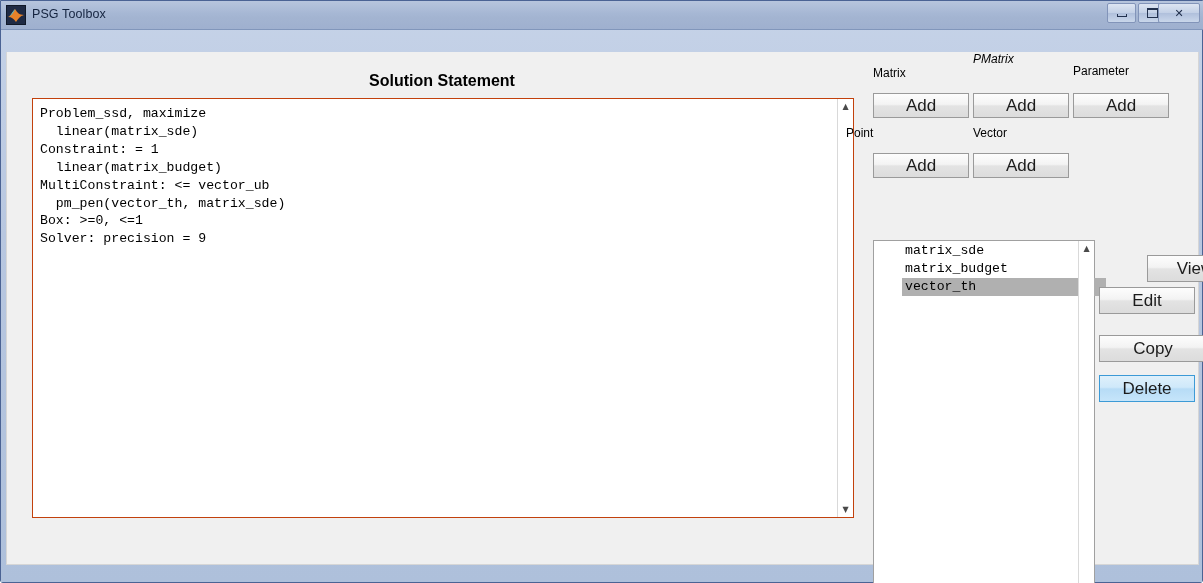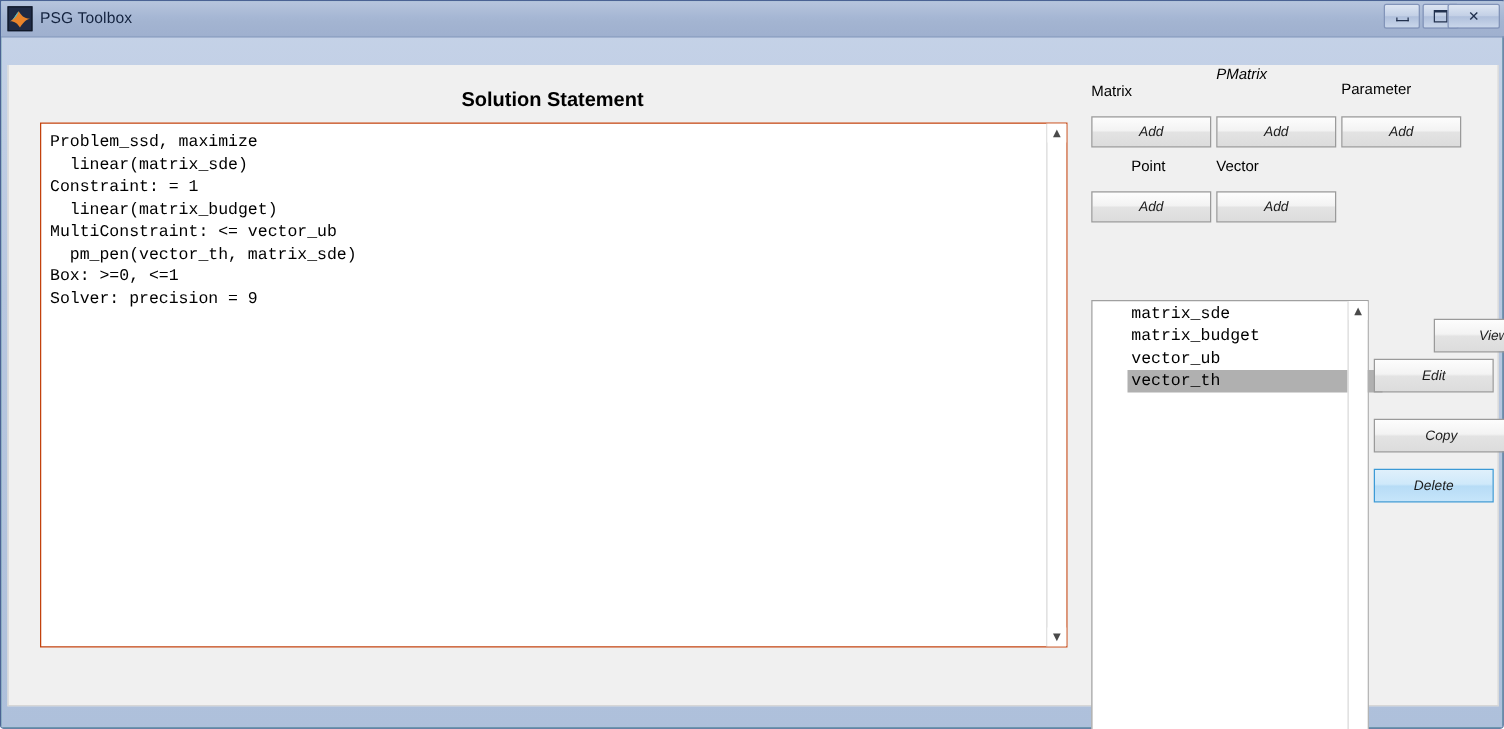--- a/index.html
+++ b/index.html
@@ -152,26 +152,25 @@
   .sb-arrow.up { top: 0; }
   .sb-arrow.down { bottom: 0; }
 
   
   .btn {
     position: absolute;
     background: linear-gradient(to bottom, #fdfdfd 0%, #f3f3f3 45%, #e3e3e3 52%, #dcdcdc 100%);
     border: 1px solid #9a9a9a;
     border-radius: 0;
     box-sizing: border-box;
-    font-size: 11px;
+    font-size: 17px;
     color: #1c1c1c;
     display: flex; align-items: center; justify-content: center;
     cursor: default;
     font-family: "Liberation Sans", sans-serif;
-    font-style: italic;
   }
   .btn.focused {
     background: linear-gradient(to bottom, #dff0fb 0%, #cfe9fa 45%, #b7dcf6 52%, #c6e5fa 100%);
     border: 1px solid #3c9ad6;
   }
 
   
   .grp-label {
     position: absolute;
     font-size: 12px; color: #000;
@@ -262,34 +261,33 @@
 Solver: precision = 9</div>
       <div id="ps-scroll">
         <div class="sb-arrow up">▲</div>
         <div class="sb-arrow down">▼</div>
       </div>
     </div>
 
     <div class="grp-label" style="left:866px;  top:14px; width:96px;">Matrix</div>
     <div class="grp-label" style="left:966px;  top:0; width:96px;font-style:italic;">PMatrix</div>
     <div class="grp-label" style="left:1066px; top:12px; width:96px;">Parameter</div>
-    <div class="grp-label" style="left:898px;  top:74px; width:96px;">Point</div>
+    <div class="grp-label" style="left:839px;  top:74px; width:96px;">Point</div>
     <div class="grp-label" style="left:966px;  top:74px; width:96px;">Vector</div>
 
     <div class="btn add-btn" style="left:866px;  top:41px;  width:96px;">Add</div>
     <div class="btn add-btn" style="left:966px;  top:41px;  width:96px;">Add</div>
     <div class="btn add-btn" style="left:1066px; top:41px;  width:96px;">Add</div>
     <div class="btn add-btn" style="left:866px;  top:101px; width:96px;">Add</div>
     <div class="btn add-btn" style="left:966px;  top:101px; width:96px;">Add</div>
 
     <div id="lb-box">
       <div id="lb-items">
         <div class="lb-item">matrix_sde</div>
         <div class="lb-item">matrix_budget</div>
-        <div class="lb-item">vector_ub</div>
         <div class="lb-item selected">vector_th</div>
       </div>
       <div id="lb-scroll">
         <div class="sb-arrow up">▲</div>
 
       </div>
     </div>
 
     <div class="btn" id="btn-view">View</div>
     <div class="btn" id="btn-edit">Edit</div>

